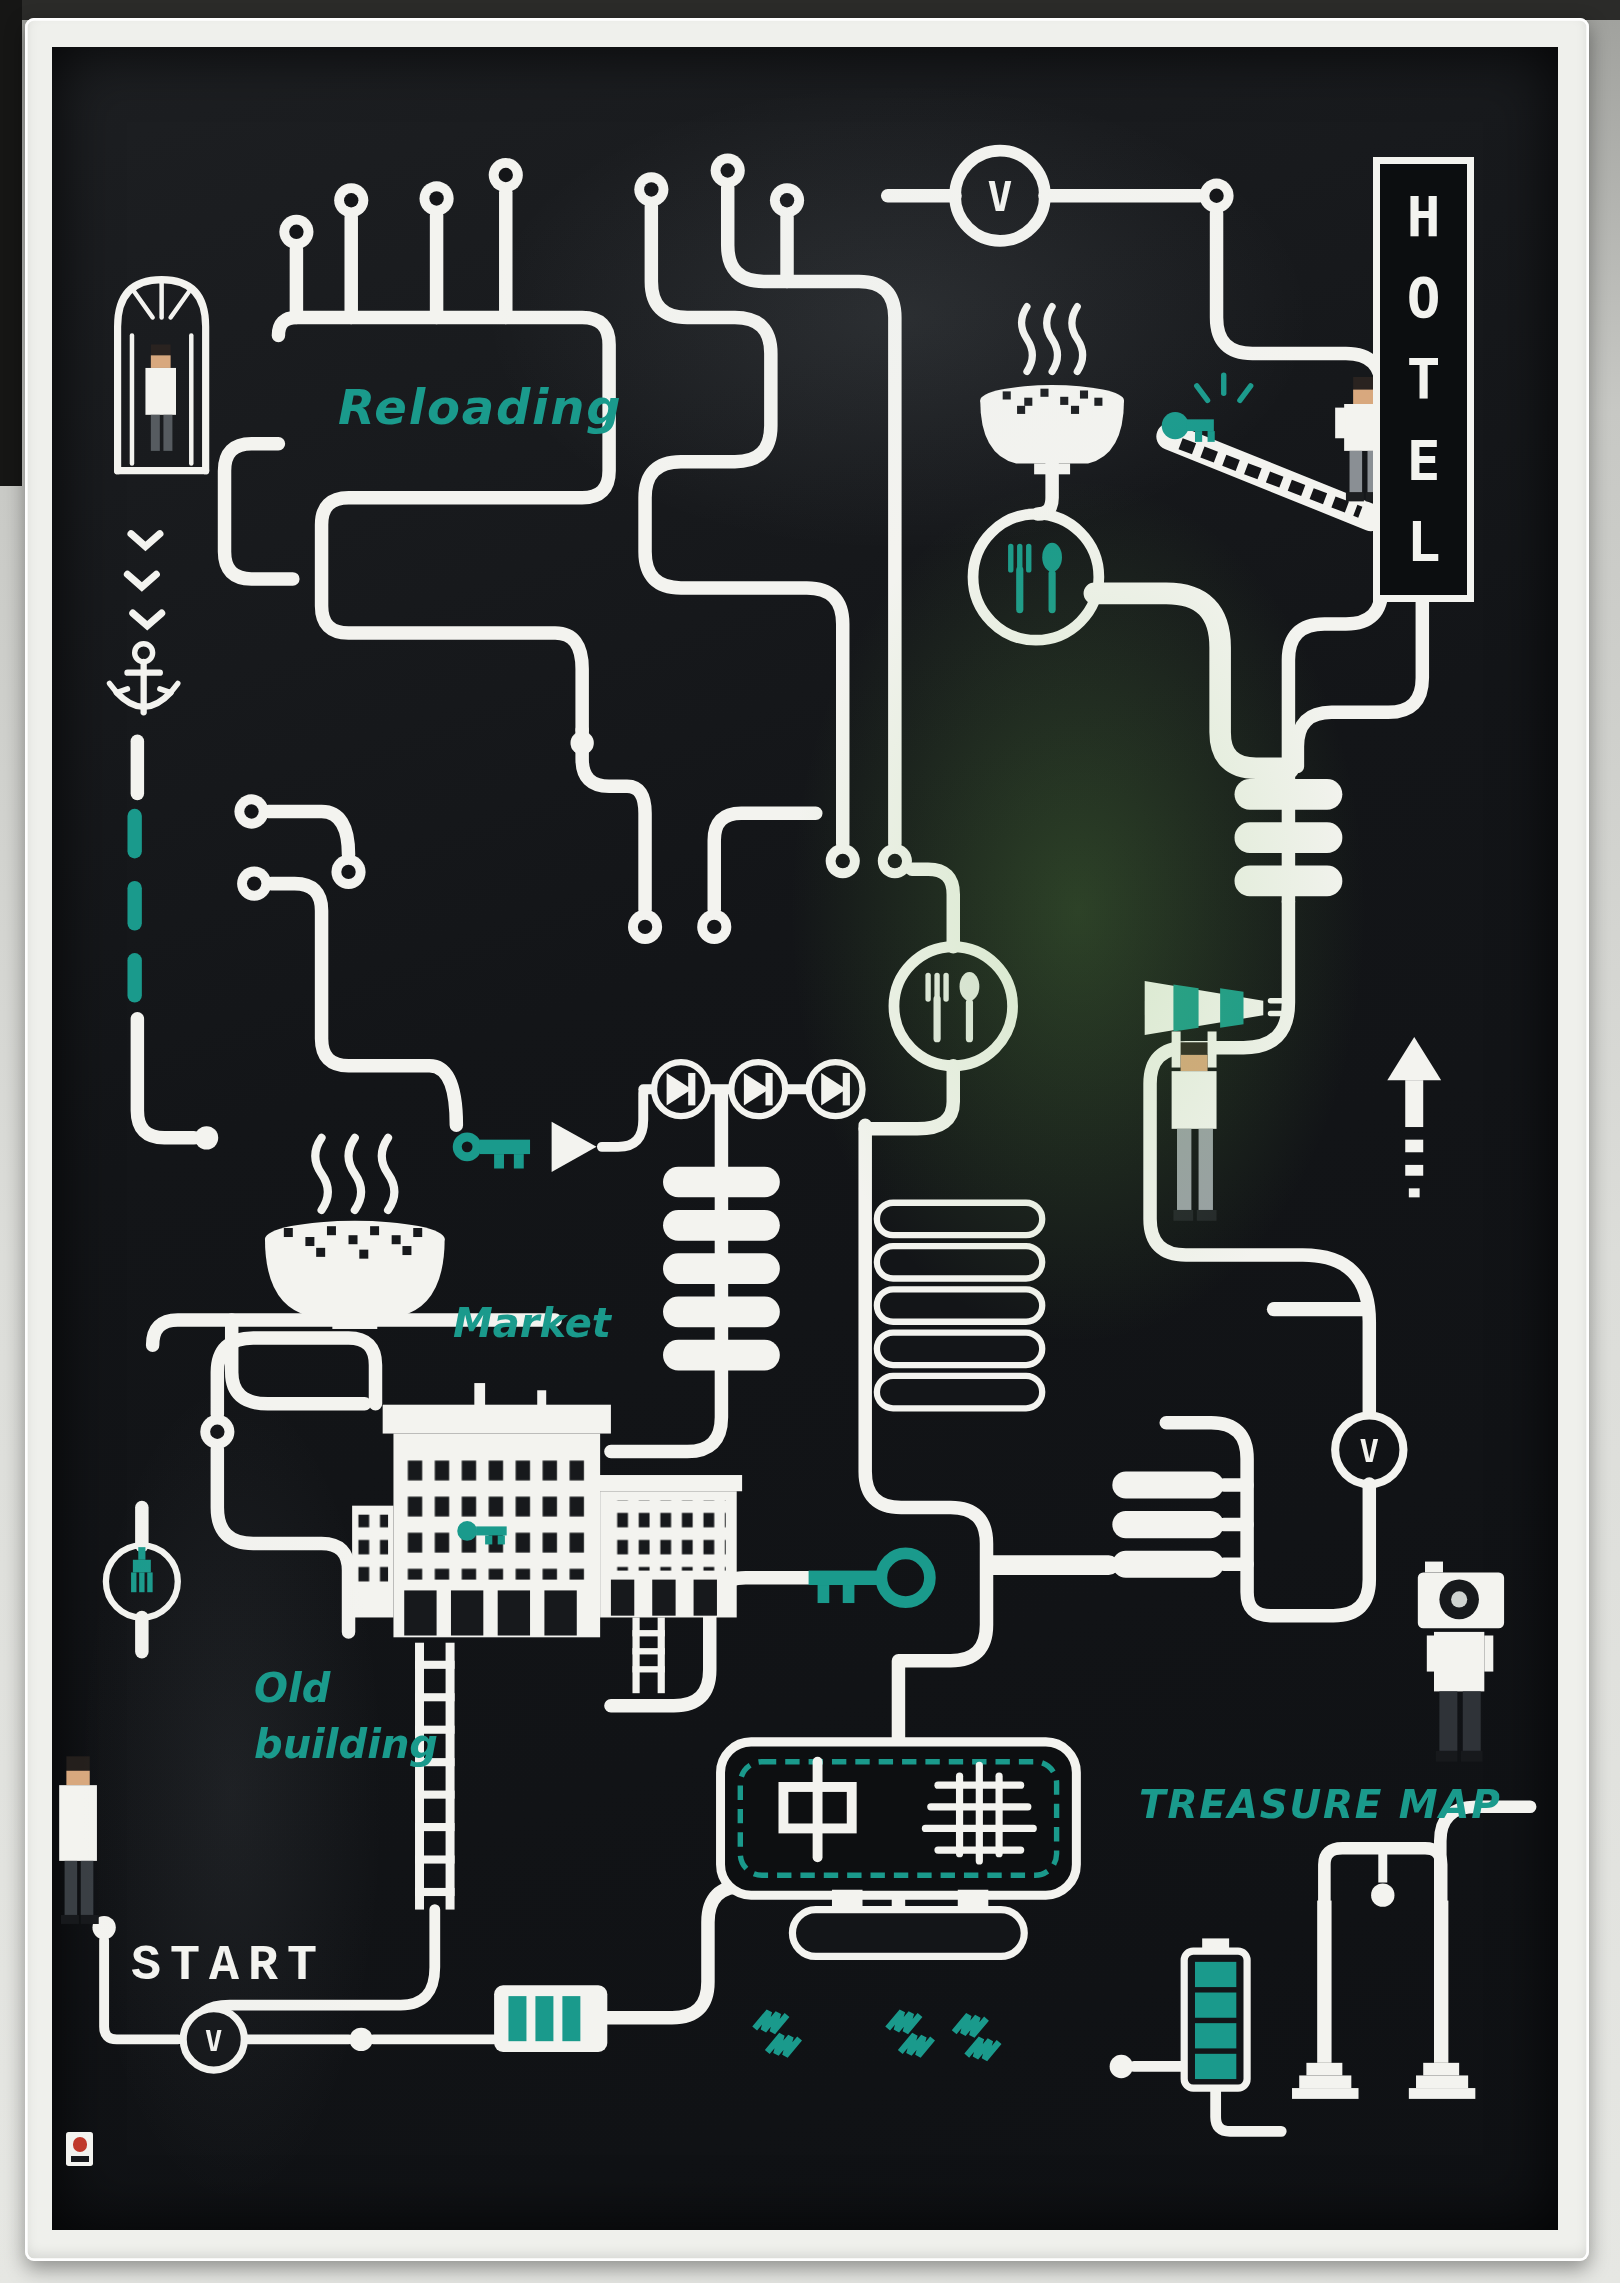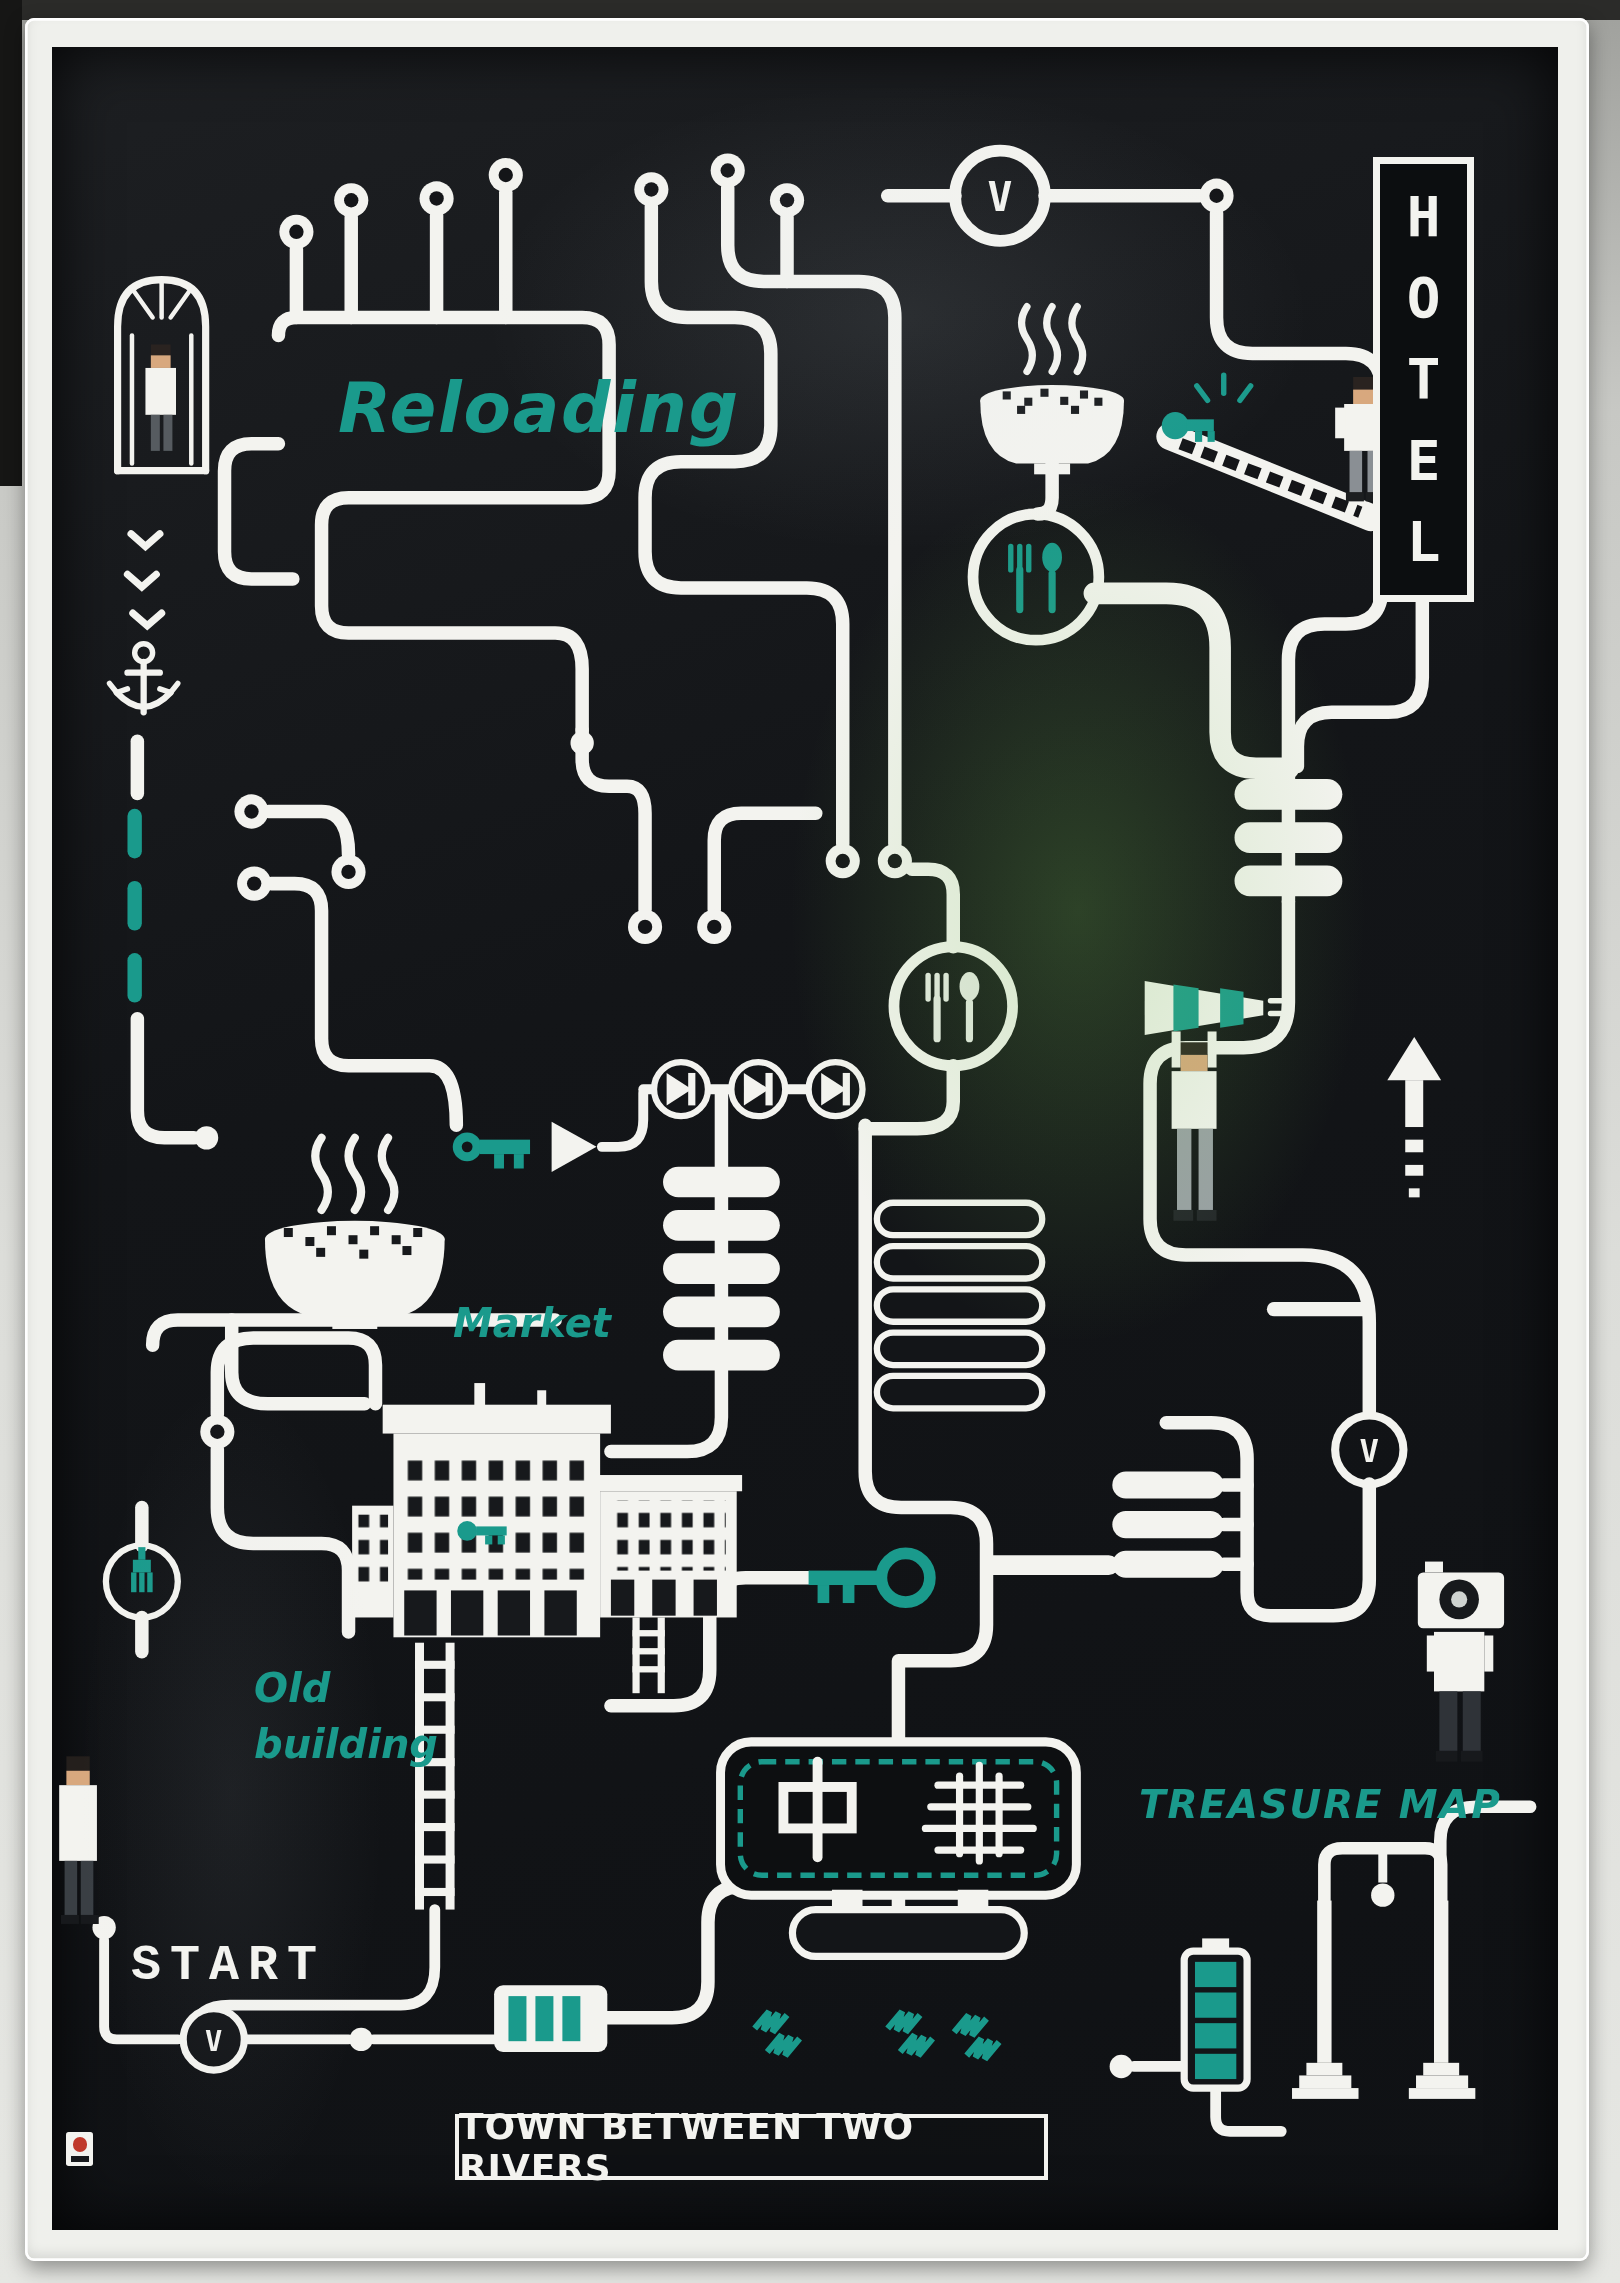--- a/index.html
+++ b/index.html
@@ -20,21 +20,21 @@
     background:linear-gradient(160deg,#1d1f22 0%,#131518 42%,#0f1114 100%);
     box-shadow:inset 0 0 63px rgba(0,0,0,.85);
     overflow:hidden;
   }
   .poster svg.circuit{position:absolute;left:0;top:0;width:100%;height:100%;}
   .refl{position:absolute;pointer-events:none;}
   .r1{left:738px;top:432px;width:576px;height:864px;background:radial-gradient(closest-side,rgba(120,195,85,.26),rgba(120,195,85,0));}
   .r2{left:432px;top:36px;width:828px;height:468px;background:radial-gradient(closest-side,rgba(215,228,235,.10),rgba(215,228,235,0));}
   .r3{left:27px;top:1332px;width:306px;height:828px;background:radial-gradient(closest-side,rgba(200,212,222,.07),rgba(200,212,222,0));}
   .lbl{position:absolute;color:#1a9a8c;font-style:italic;font-weight:bold;white-space:nowrap;}
-  .lbl-reloading{left:286px;top:321px;font-size:69px;letter-spacing:1.8px;}
+  .lbl-reloading{left:286px;top:332px;font-size:48px;letter-spacing:1.8px;}
   .lbl-market{left:401px;top:1253px;font-size:40px;}
   .lbl-oldb{left:202px;top:1613px;font-size:40px;line-height:1.4;white-space:normal;}
   .lbl-treasure{left:1087px;top:1735px;font-size:39px;letter-spacing:1.8px;}
   .lbl-start{
     left:79px;top:1890px;font-size:50px;color:#f3f3ef;font-style:normal;font-weight:bold;
     font-family:Liberation Mono, monospace;letter-spacing:9px;
   }
   .banner{
     position:absolute;left:403px;top:2067px;width:585px;height:58px;
     border:4.5px solid #f3f3ef;background:rgba(14,16,18,.55);
@@ -537,21 +537,20 @@
     <div class="lbl lbl-start">START</div>
 
     <div class="hotel">
       <span>H</span>
       <span>O</span>
       <span>T</span>
       <span>E</span>
       <span>L</span>
     </div>
 
-    <div class="banner">TOWN BETWEEN TWO RIVERS</div>
 
     <div class="pubmark">
       <div class="dot"></div>
       <div class="bar"></div>
     </div>
 
   </div>
 </div>
 
 

